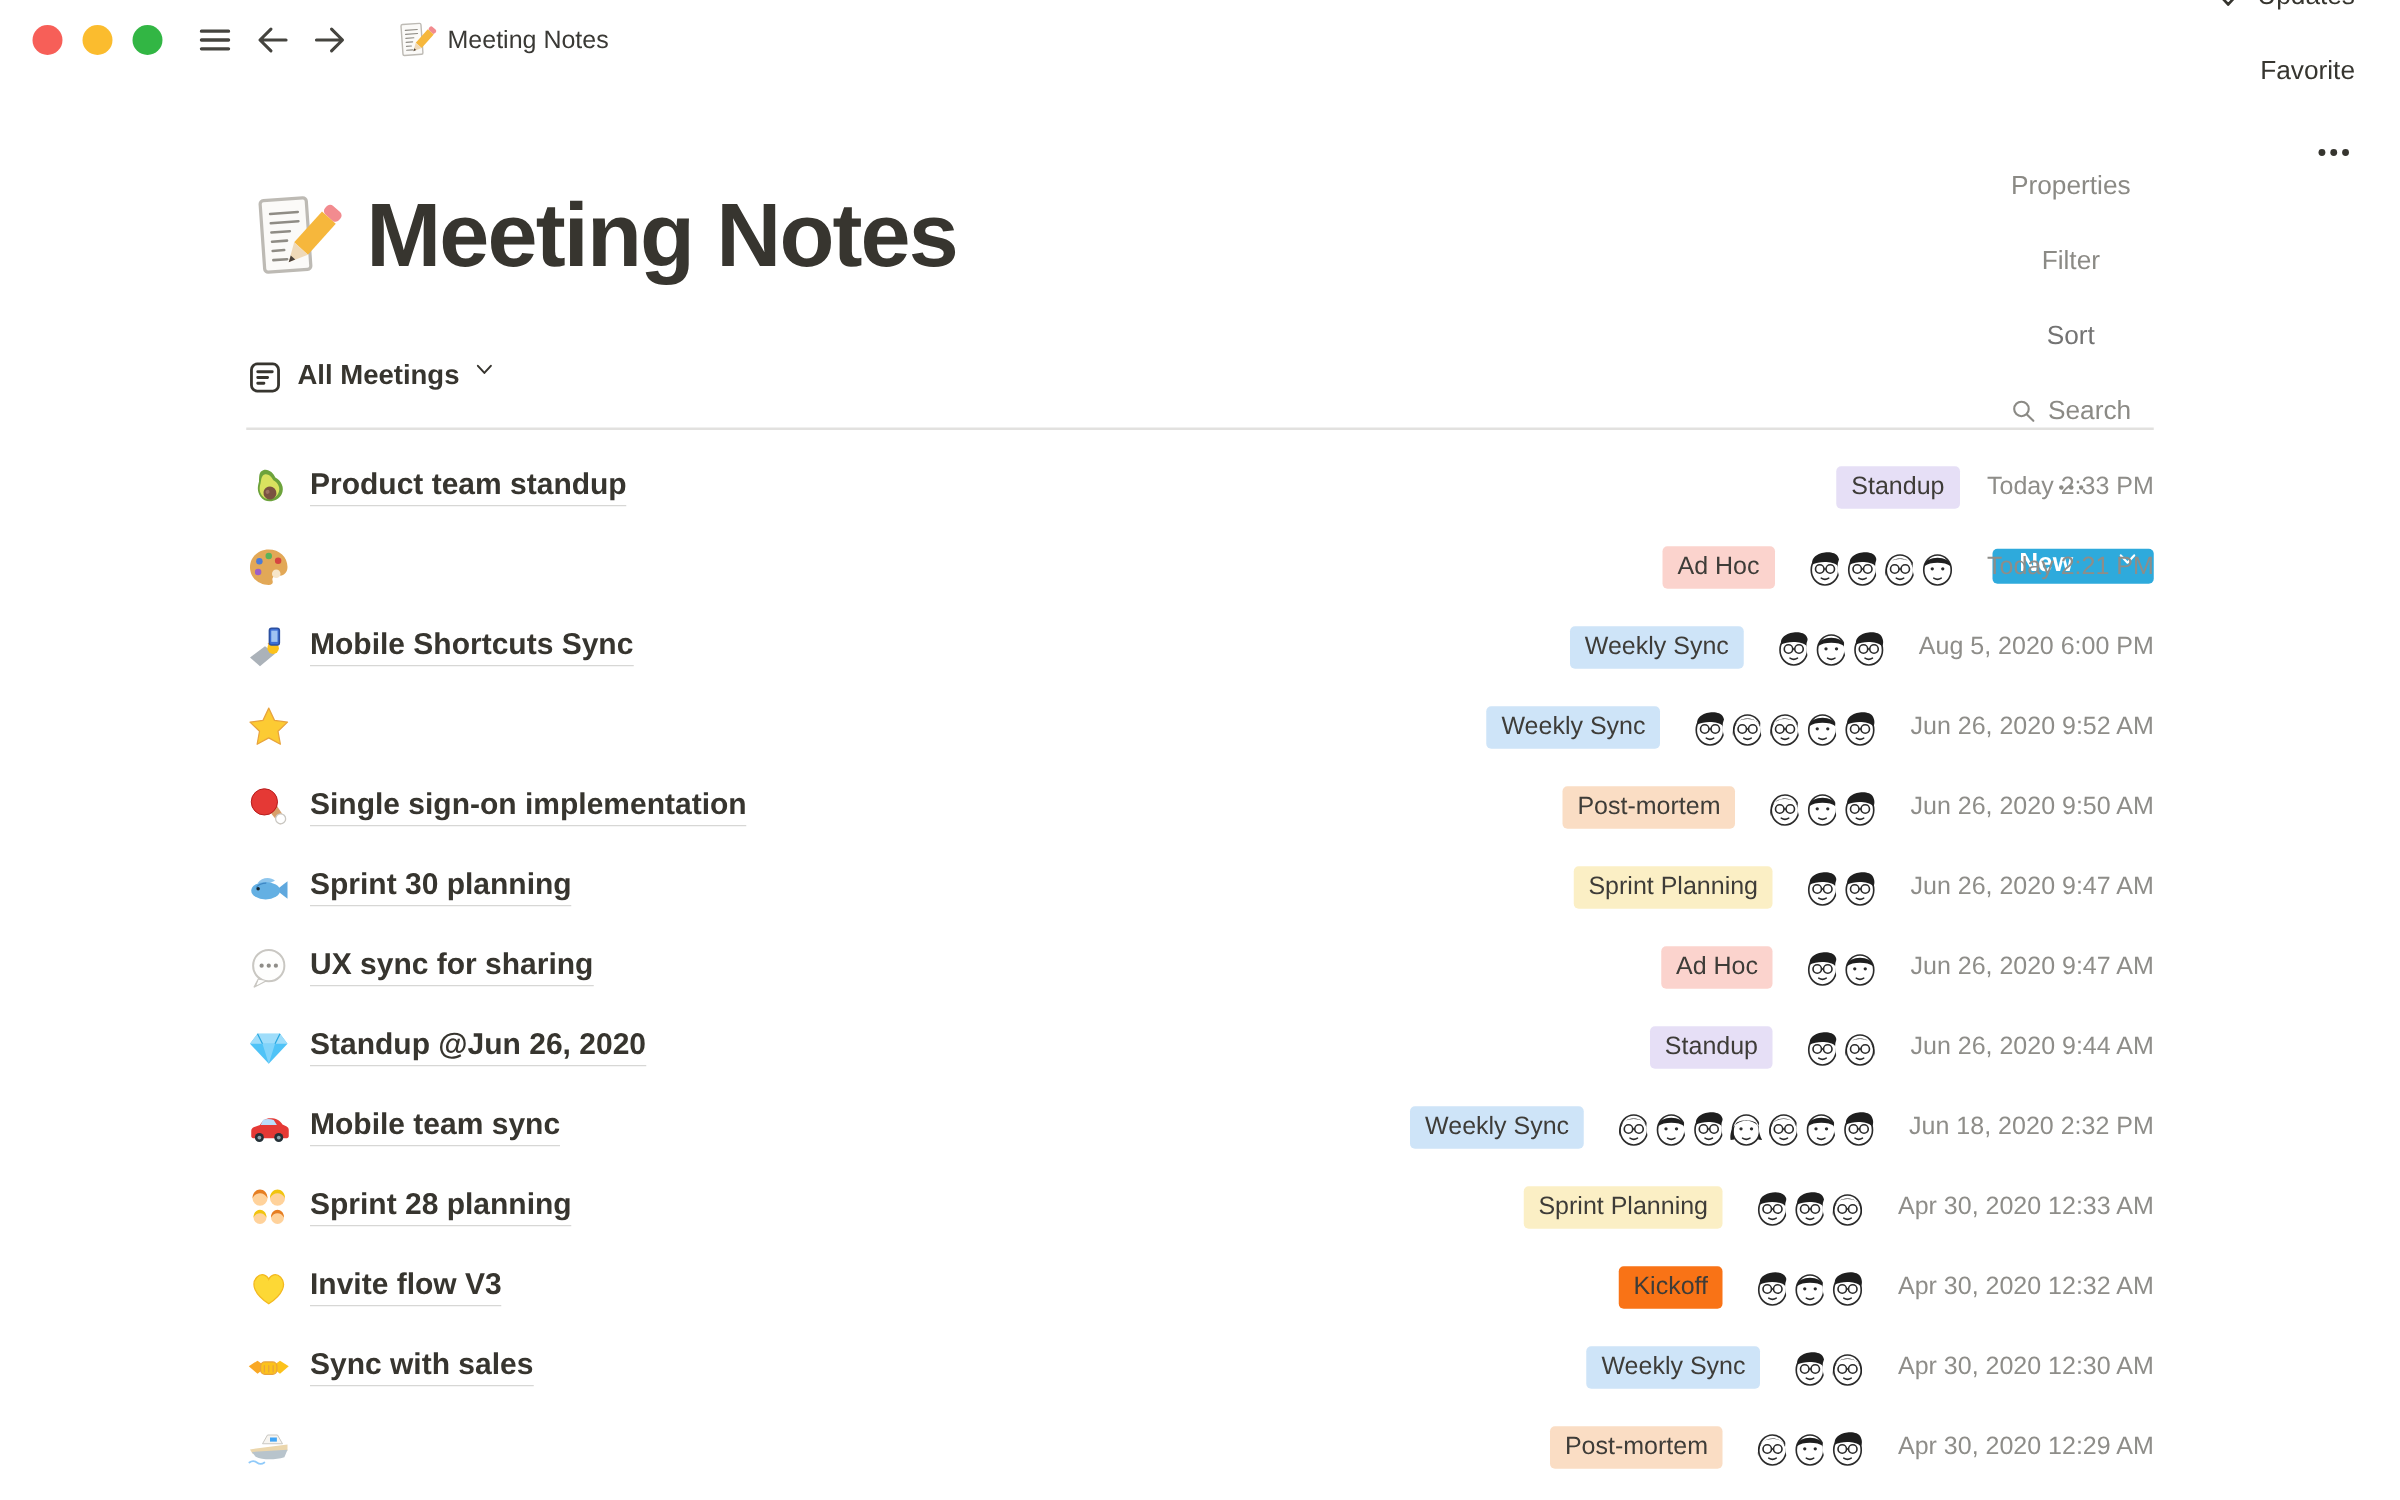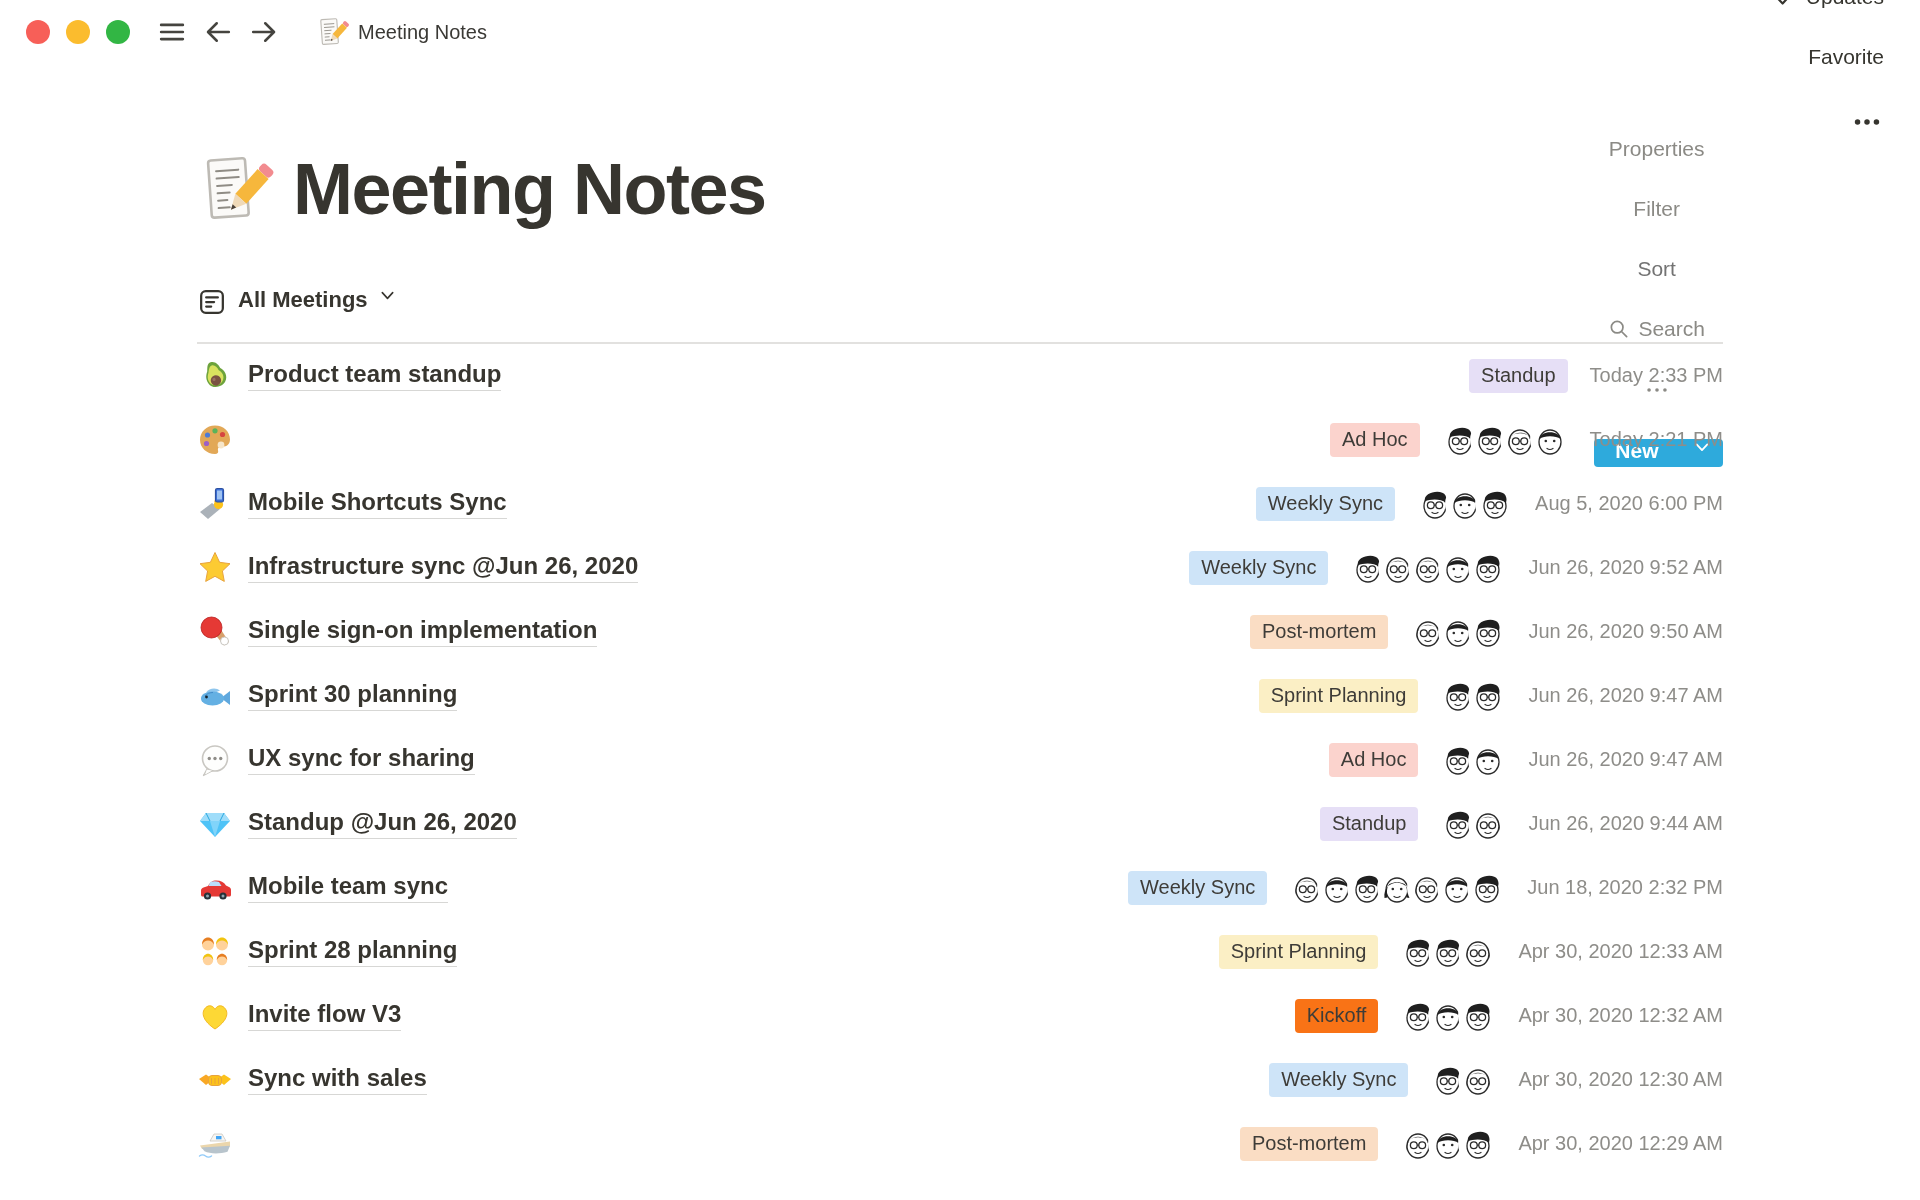--- a/index.html
+++ b/index.html
@@ -37,21 +37,21 @@
   .tb-dots svg { width:26px; height:26px; }
   .new-btn { display:flex; align-items:flex-start; height:28px; border-radius:4px; overflow:hidden; color:#fff; cursor:pointer; margin-left:4px; }
   .new-main { display:flex; align-items:center; padding:0 21px; font-size:21px; font-weight:600; }
   .new-sep { width:1.5px; background:rgba(255,255,255,0.45); margin:0; }
   .new-chev { display:flex; align-items:center; padding:0 13px; }
   .new-chev svg { width:16px; height:16px; }
 
   .divider { height:1.5px; background:#E2E1DF; margin-top:16px; }
 
   
-  .rows { }
+  .rows { padding-top:14px; }
   .row { height:64px; display:flex; align-items:center; cursor:pointer; }
   .row-icon { width:36px; height:36px; margin-right:15px; flex:0 0 auto; display:flex; align-items:center; justify-content:center; }
   .row-icon svg { width:36px; height:36px; overflow:visible; }
   .row-title { font-size:24px; font-weight:600; color:#37352F; line-height:1.15; padding-bottom:3px; border-bottom:1.5px solid rgba(55,53,47,0.20); white-space:nowrap; }
   .row-right { margin-left:auto; display:flex; align-items:center; gap:22px; }
   .tag { height:34px; display:flex; align-items:center; padding:0 12px; border-radius:4px; font-size:20px; color:#3E3C38; white-space:nowrap; }
   .avatars { display:flex; align-items:center; }
   .avatar { width:36px; height:36px; border-radius:50%; background:#fff; box-shadow:0 0 0 2px #fff; flex:0 0 auto; }
   .avatar + .avatar { margin-left:-6px; }
   .avatar svg { width:36px; height:36px; }
@@ -290,21 +290,20 @@
           </div>
           <span class="time">Aug 5, 2020 6:00 PM</span>
         </div>
       </div>
       <div class="row">
         <span class="row-icon">
           <svg viewBox="0 0 36 36" xmlns="http://www.w3.org/2000/svg" style="width:100%;height:100%;overflow:visible">
             <path d="M18 2.5l4.6 9.8 10.4 1.4-7.6 7.3 1.9 10.4L18 26.3 8.7 31.4l1.9-10.4L3 13.7l10.4-1.4z" fill="#FCCB33" stroke="#E8A33D" stroke-width="1" stroke-linejoin="round"></path>
           </svg>
         </span>
-        <span class="row-title">Infrastructure sync @Jun 26, 2020</span>
         <div class="row-right">
           <span class="tag" style="background-color: rgb(206, 228, 248);">Weekly Sync</span>
           <div class="avatars">
             <span class="avatar"><svg viewBox="0 0 36 36" xmlns="http://www.w3.org/2000/svg" style="width:100%;height:100%;overflow:visible">
                 <ellipse cx="18" cy="20" rx="11" ry="12" fill="#fff" stroke="#2B2B2B" stroke-width="1.3"></ellipse>
                 <path d="M8 15.5C5.5 6 25 2.5 28.5 9.5c1.5 3 1.2 6 .2 7.5-4.5-4.5-15.7-4-20.7-1.5z" fill="#1F1F1F"></path>
                 <circle cx="13.8" cy="19.2" r="3.4" fill="none" stroke="#2B2B2B" stroke-width="1.3"></circle>
                 <circle cx="22.2" cy="19.2" r="3.4" fill="none" stroke="#2B2B2B" stroke-width="1.3"></circle>
                 <path d="M17.2 19.2h1.6" stroke="#2B2B2B" stroke-width="1.3"></path>
                 <path d="M15 26.5Q18 28.5 21 26.5" stroke="#2B2B2B" stroke-width="1.2" fill="none" stroke-linecap="round"></path>

